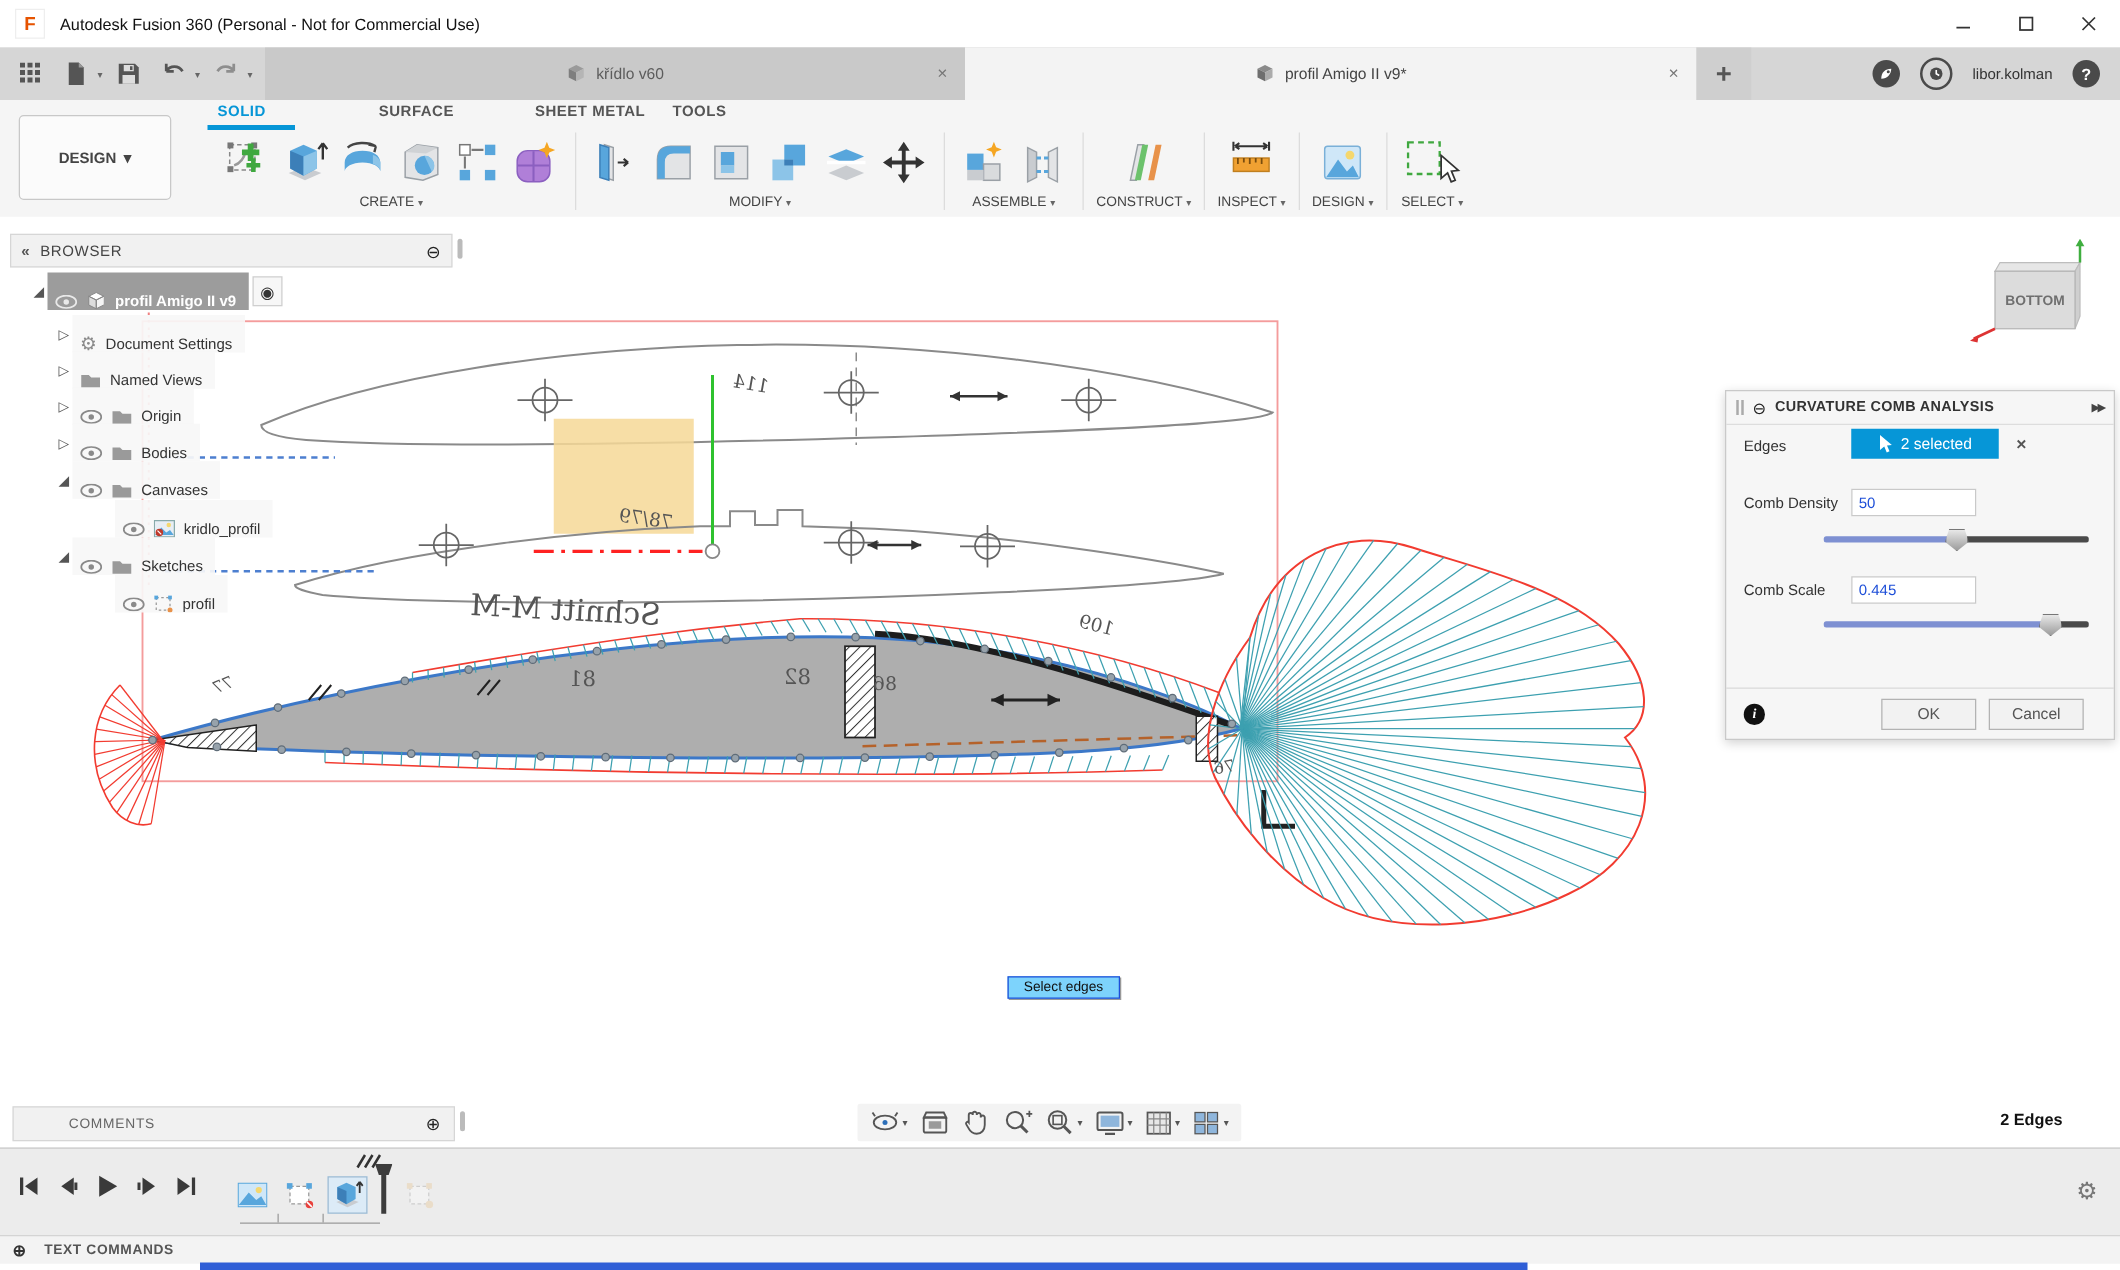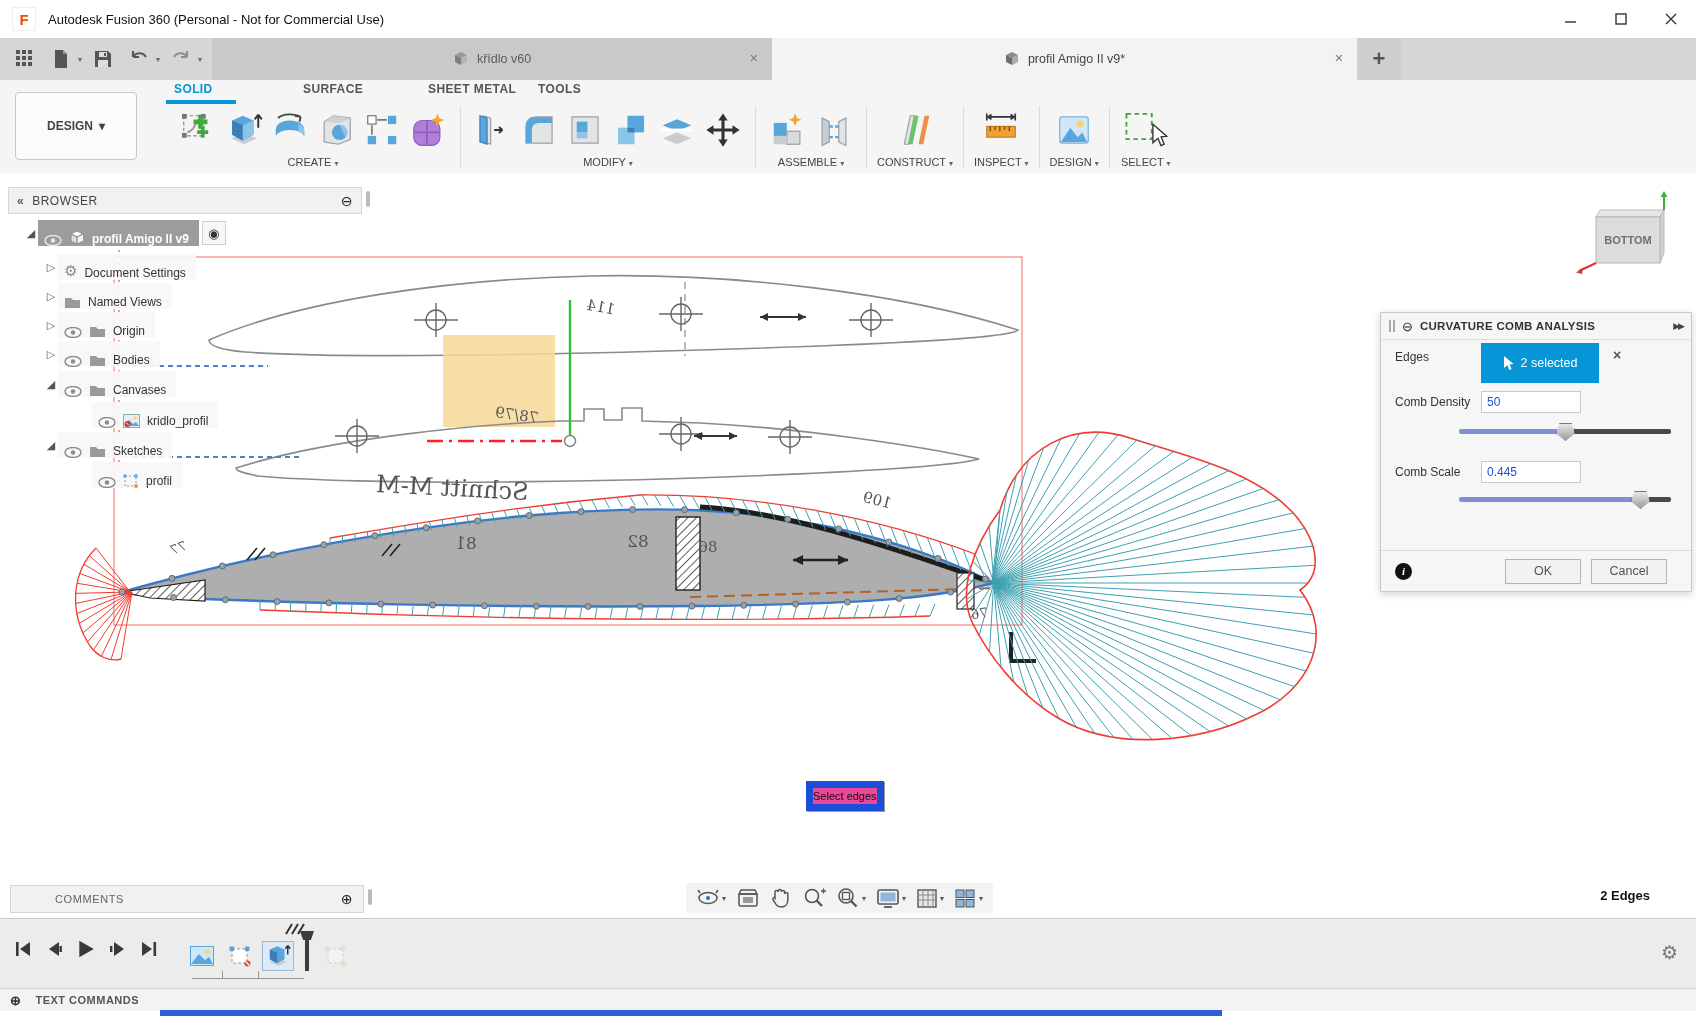--- a/index.html
+++ b/index.html
@@ -44,37 +44,37 @@
   .rlabel .c{font-size:8px;color:#666}
   .rdiv{width:1px;height:62px;background:#dcdcdc;margin:0 10px}
   
   #vp{position:absolute;left:0;top:173px;width:1696px;height:745px;background:#fff;overflow:hidden}
   #draw{position:absolute;left:0;top:0}
   
   #browser-hd{position:absolute;left:8px;top:14px;width:352px;height:25px;background:#f1f1f1;border:1px solid #d6d6d6;
               display:flex;align-items:center;font-size:12px;color:#444;letter-spacing:.5px}
   .grip{width:4px;height:16px;background:#bbb;border-radius:2px}
   .brow{position:absolute;display:flex;align-items:center;height:26px;font-size:12px;color:#333;white-space:nowrap}
-  .brow .bg{background:rgba(247,247,247,.92);display:flex;align-items:flex-end;height:26px;padding:0 10px 0 6px;gap:7px}
+  .brow .bg{background:rgba(247,247,247,.92);display:flex;align-items:center;height:14px;padding:16px 10px 0 6px;gap:7px}
   .tri{color:#555;font-size:11px;width:14px;text-align:center}
   .eye,.fold,.mini{display:block}
   #brow-root .bg{background:#9c9c9c;color:#fff;font-weight:bold}
   .targetbox{background:rgba(247,247,247,.95);border:1px solid #cfcfcf;margin-left:3px;width:22px;height:22px;
              display:flex;align-items:center;justify-content:center;color:#333;font-size:13px}
   
   #dialog{position:absolute;left:1380px;top:139px;width:310px;height:278px;background:#f6f6f6;border:1px solid #c9c9c9;
           box-shadow:0 2px 8px rgba(0,0,0,.18);font-size:12px}
   #dlg-hd{height:26px;border-bottom:1px solid #ddd;display:flex;align-items:center;padding:0 8px;gap:7px;color:#333}
   #dlg-hd .t{font-size:11.5px;font-weight:bold;letter-spacing:.3px}
   #dlg-hd .ff{margin-left:auto;font-size:9px;color:#444;letter-spacing:-2px}
   .gripv{display:flex;gap:2px}.gripv i{width:2px;height:12px;background:#aaa;display:block}
   .dlg-lab{position:absolute;left:14px;color:#333}
   .dlg-input{position:absolute;left:100px;width:88px;height:20px;border:1px solid #c9c9c9;background:#fff;
              font:12px "Liberation Sans",sans-serif;padding:0 5px;color:#1d4ed8}
-  #edges-btn{position:absolute;left:100px;top:30px;width:118px;height:40px;background:#0696d7;color:#fff;border:none;
+  #edges-btn{position:absolute;left:100px;top:30px;width:118px;height:24px;background:#0696d7;color:#fff;border:none;
              display:flex;align-items:center;justify-content:center;gap:6px;font-size:12.5px}
   #edges-x{position:absolute;left:232px;top:34px;font-size:14px;color:#555;font-weight:bold}
   .slider{position:absolute;left:78px;width:212px;height:16px}
   .track-l{position:absolute;left:0;top:6px;height:5px;background:#7e90d2;border-radius:2px}
   .track-r{position:absolute;top:6px;height:5px;background:#4a4a4a;border-radius:2px;right:0}
   .knob{position:absolute;top:0;width:17px;height:16px;background:linear-gradient(#e8e8e8,#9d9d9d);
         border:1px solid #777;clip-path:polygon(50% 100%,0 58%,18% 0,82% 0,100% 58%)}
   #dlg-ft{position:absolute;left:0;bottom:0;width:100%;height:40px;border-top:1px solid #d9d9d9;display:flex;align-items:center}
   #info-ico{width:17px;height:17px;border-radius:50%;background:#111;color:#fff;font-weight:bold;font-size:11px;
             display:flex;align-items:center;justify-content:center;margin-left:14px;font-family:"Liberation Serif",serif;font-style:italic}
@@ -83,22 +83,22 @@
   
   #viewcube{position:absolute;left:1572px;top:18px}
   
   #comments-bar{position:absolute;left:10px;top:712px;width:352px;height:26px;background:#f1f1f1;border:1px solid #d6d6d6;
                 display:flex;align-items:center;font-size:11px;font-weight:normal;letter-spacing:.6px;color:#666}
   #navbar{position:absolute;left:686px;top:710px;height:30px;display:flex;align-items:center;gap:10px;
           background:#f3f3f3;padding:0 10px;border-radius:2px}
   .navbtn{display:flex;align-items:center;gap:2px;color:#555}
   .ncaret{font-size:8px;color:#555}
   #edges-status{position:absolute;right:46px;top:715px;font-size:13px;font-weight:bold;color:#111}
-  #tooltip{position:absolute;left:806px;top:608px;background:#ec4899;border:7px solid #1d4ed8;box-shadow:1px 1px 0 #999;
-           font-size:11px;padding:2px 0;color:#111}
+  #tooltip{position:absolute;left:806px;top:608px;background:#7dd3fc;border:1px solid #1d4ed8;box-shadow:1px 1px 0 #999;
+           font-size:11px;padding:2px 12px;color:#111}
   
   #timeline{position:absolute;left:0;top:918px;width:1696px;height:70px;background:#ececec;border-top:1px solid #c9c9c9}
   #playback{position:absolute;left:14px;top:20px;display:flex;gap:13px;align-items:center}
   .pbtn{display:flex;align-items:center;justify-content:center}
   #tl-items{position:absolute;left:186px;top:12px;display:flex;align-items:flex-end;gap:6px}
   .tlico{width:30px;height:28px;display:flex;align-items:center;justify-content:center;border:1px solid transparent}
   .tlico.sel{background:#dcebf7;border:1px solid #9dbad2}
   .tlico.ghost{opacity:.35}
   #tl-underline{position:absolute;left:192px;top:52px;width:112px;height:7px;border-bottom:1px solid #999}
   .tl-tick{position:absolute;top:52px;width:1px;height:7px;background:#999}
@@ -196,20 +196,36 @@
     <svg class="cubeico" viewBox="0 0 16 16">
         <path d="M8,1 L14,4 L8,7 L2,4 Z" fill="#8a8a8a"></path>
         <path d="M2,4 L8,7 L8,14 L2,11 Z" fill="#6e6e6e"></path>
         <path d="M14,4 L8,7 L8,14 L14,11 Z" fill="#ababab"></path>
       </svg>
     <span>profil Amigo II v9*</span>
     <span class="tabx">×</span>
   </div>
   <div id="newtab">+</div>
 
+  <div id="tab-right">
+    <div class="roundico" style="background:#4a4a4a">
+      <svg width="14" height="14" viewBox="0 0 14 14">
+          <path d="M3,11 C3,6 6,3 11,3 C11,7 8,11 3,11 Z" fill="#fff"></path>
+          <circle cx="8.6" cy="5.4" r="1.2" fill="#4a4a4a"></circle>
+        </svg>
+    </div>
+    <div class="roundico" style="border:2px solid #4a4a4a">
+      <svg width="12" height="12" viewBox="0 0 12 12">
+          <circle cx="6" cy="6" r="5" fill="#4a4a4a"></circle>
+          <path d="M6,3 L6,6 L8.4,7.4" stroke="#fff" stroke-width="1.3" fill="none"></path>
+        </svg>
+    </div>
+    <span id="user-name">libor.kolman</span>
+    <div class="roundico" id="help-ico">?</div>
+  </div>
 </div>
 
 <div id="ribbon">
   <div id="design-btn">
     <span>DESIGN</span>
       <span class="c">▾</span>
   </div>
   <span class="rtab" id="rtab-solid" style="left:174px">SOLID</span>
   <span class="rtab" style="left:303px">SURFACE</span>
   <span class="rtab" style="left:428px">SHEET METAL</span>

